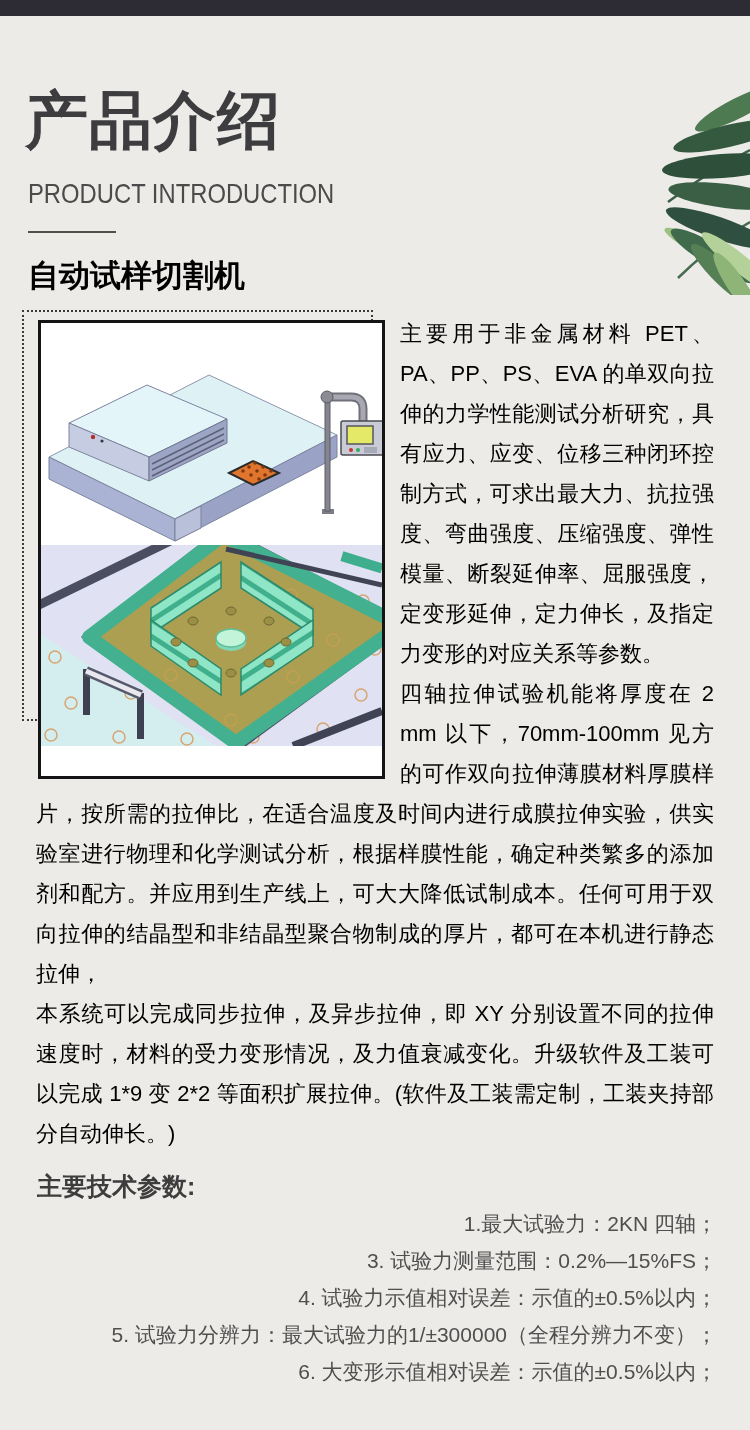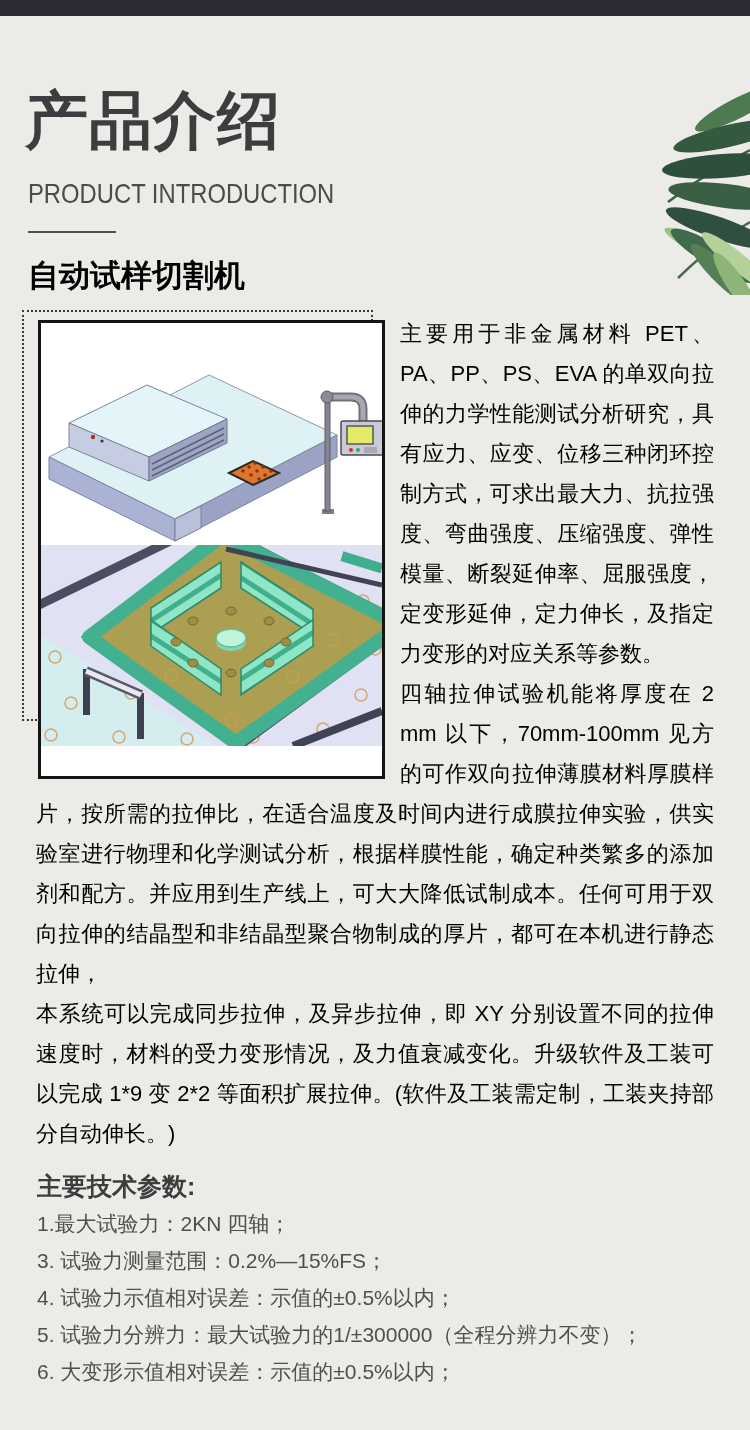--- a/index.html
+++ b/index.html
@@ -12,21 +12,21 @@
   .divider{position:absolute;left:28px;top:231px;width:88px;height:2px;background:#4f4f4f;}
   .section-title{position:absolute;left:28px;top:256px;font-size:31px;line-height:40px;font-weight:600;color:#000000;white-space:nowrap;}
   .dotted-frame{position:absolute;left:22px;top:310px;width:347px;height:407px;border:2px dotted #3a3a3a;}
   .intro-flow{position:absolute;left:36px;top:314px;width:678px;color:#000000;font-size:22px;line-height:40px;text-align:justify;}
   .img-block{float:left;width:347px;height:459px;margin:6px 15px 4px 2px;border:3px solid #141414;background:#ffffff;box-sizing:border-box;overflow:hidden;}
   .img-block svg{display:block;}
   .intro-flow p{margin:0;}
   .specs{position:absolute;left:37px;top:1146px;width:680px;color:#4f4f4f;margin-top:24px;}
   .specs-heading{font-size:25px;line-height:32px;font-weight:700;color:#3d3d3d;margin:0 0 3px 0;}
   .specs-list{list-style:none;margin:0;padding:0;font-size:21px;}
-  .specs-list li{line-height:37px;white-space:nowrap;}
+  .specs-list li{line-height:37px;white-space:nowrap;text-align:right;}
 </style>
 </head>
 <body>
 
 <div class="page">
 
   <div class="topbar"></div>
 
   <svg class="leaf" viewBox="0 0 140 215" aria-hidden="true">
     <path d="M140,70 Q100,90 58,122" stroke="#3c5f48" stroke-width="2.5" fill="none"></path>

